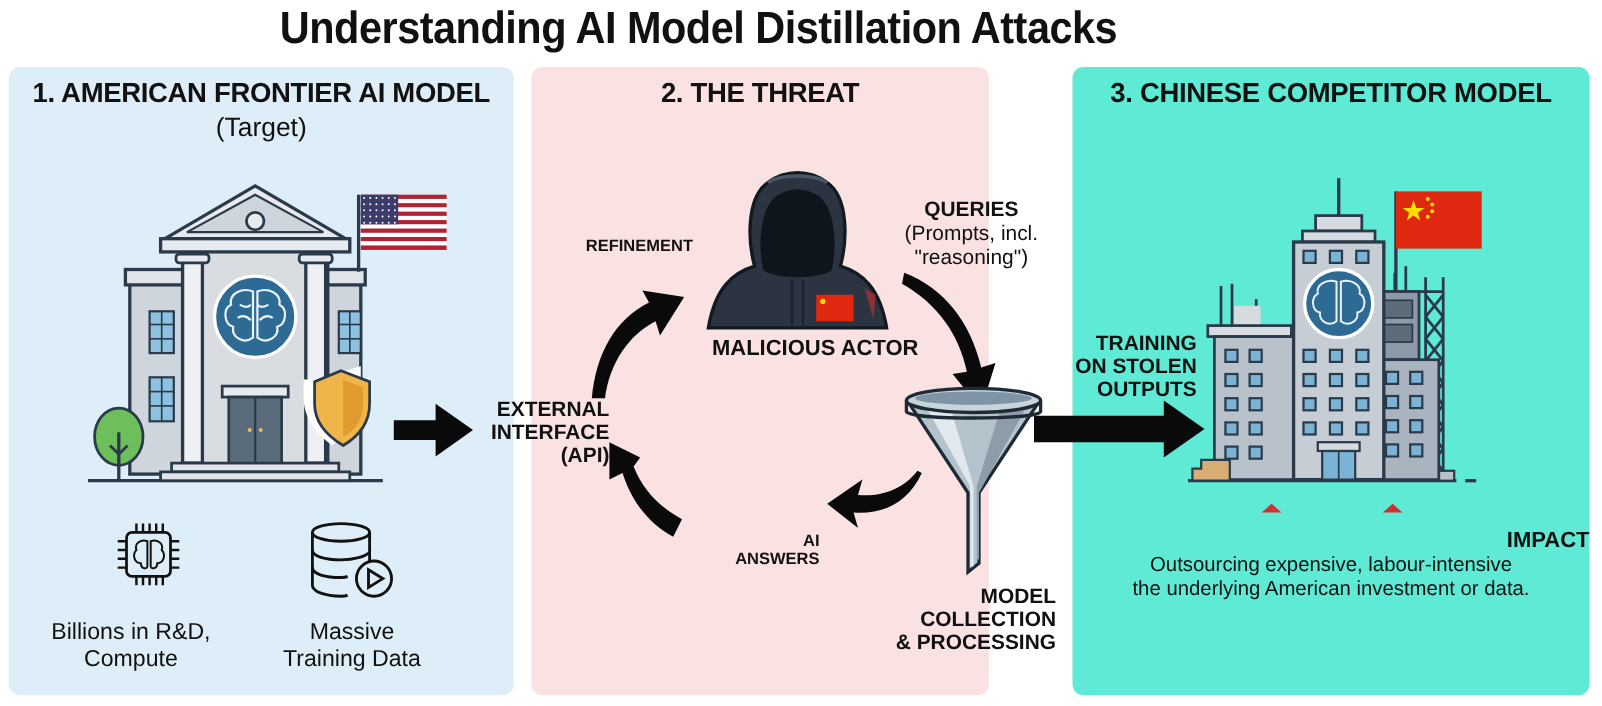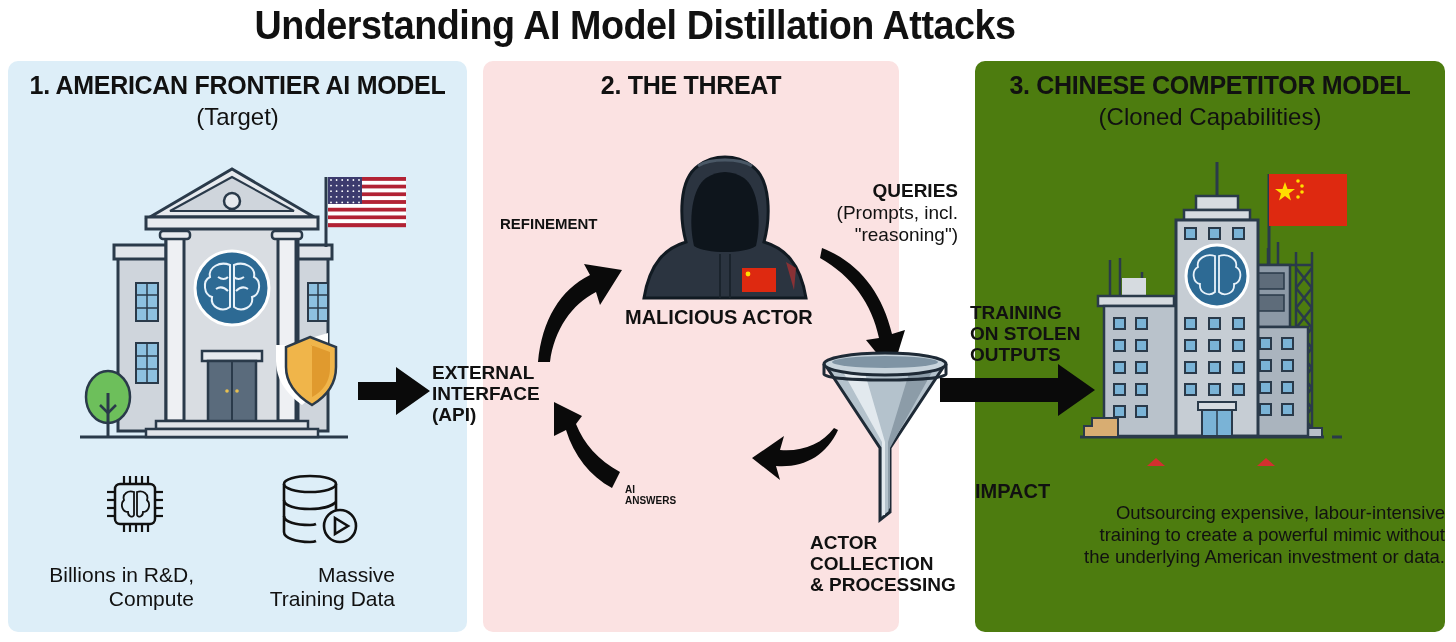--- a/index.html
+++ b/index.html
@@ -6,45 +6,44 @@
   html, body { width: 1456px; height: 642px; background: #ffffff; overflow: hidden; }
   body { position: relative; font-family: "Liberation Sans", "DejaVu Sans", sans-serif; color: #111; }
   .title {
     position: absolute; left: 0; top: 2px; width: 1270px; text-align: center;
     font-family: "Liberation Sans", sans-serif; font-weight: bold; font-size: 41px;
     letter-spacing: -0.5px; transform: scaleX(0.92); transform-origin: 635px 0; color: #111;
   }
   .panel { position: absolute; top: 61px; height: 571px; border-radius: 10px; }
   #panel-1 { left: 8px; width: 459px; background: #ddeef8; }
   #panel-2 { left: 483px; width: 416px; background: #fbe2e2; }
-  #panel-3 { left: 975px; width: 470px; background: #4d7c0f; }
+  #panel-3 { left: 975px; width: 470px; background: #5eead4; }
   .ph { position: absolute; left: 0; width: 100%; text-align: center; }
   .ph-title { top: 10px; font-weight: bold; font-size: 25px; letter-spacing: -0.3px; }
   .ph-sub { top: 42px; font-size: 24px; }
-  .lbl { position: absolute; font-weight: bold; text-align: left; line-height: 1.1; }
-  .txt { position: absolute; text-align: right; line-height: 1.15; }
+  .lbl { position: absolute; font-weight: bold; text-align: right; line-height: 1.1; }
+  .txt { position: absolute; text-align: center; line-height: 1.15; }
   svg.abs { position: absolute; overflow: visible; }
 </style>
 </head>
 <body>
 
 <div class="title">Understanding AI Model Distillation Attacks</div>
 
 <div class="panel" id="panel-1">
   <div class="ph ph-title">1. AMERICAN FRONTIER AI MODEL</div>
   <div class="ph ph-sub">(Target)</div>
 </div>
 
 <div class="panel" id="panel-2">
   <div class="ph ph-title">2. THE THREAT</div>
 </div>
 
 <div class="panel" id="panel-3">
   <div class="ph ph-title">3. CHINESE COMPETITOR MODEL</div>
-  <div class="ph ph-sub">(Cloned Capabilities)</div>
 </div>
 
 <svg class="abs" style="left:80px;top:165px" width="340" height="280">
 
   <line x1="0" y1="272" x2="268" y2="272" stroke="#2a3a4a" stroke-width="3"></line>
 
   <rect x="38" y="88" width="62" height="178" fill="#cfd5dc" stroke="#2a3a4a" stroke-width="3"></rect>
   <rect x="34" y="80" width="70" height="14" fill="#e1e5ea" stroke="#2a3a4a" stroke-width="3"></rect>
   <rect x="186" y="88" width="62" height="178" fill="#cfd5dc" stroke="#2a3a4a" stroke-width="3"></rect>
   <rect x="182" y="80" width="70" height="14" fill="#e1e5ea" stroke="#2a3a4a" stroke-width="3"></rect>
@@ -242,36 +241,36 @@
 
   <path d="M58 222 C62 180 80 150 110 135 L104 124 L142 130 L120 165 L116 152 C92 164 74 190 70 222 Z" fill="#0a0a0a"></path>
 
   <path d="M342 108 C378 122 402 152 412 194 L425 190 L412 232 L386 200 L399 198 C392 164 372 136 340 118 Z" fill="#0a0a0a"></path>
 
   <path d="M358 290 C346 316 324 328 296 326 L300 340 L272 318 L304 296 L300 310 C322 312 342 304 354 288 Z" fill="#0a0a0a"></path>
 
   <path d="M132 348 C110 336 94 316 86 290 L74 296 L74 262 L102 276 L96 284 C104 304 118 320 140 332 Z" fill="#0a0a0a"></path>
 </svg>
 
-<div class="lbl" style="left:625px;top:484px;width:120px;font-size:10px">
+<div class="lbl" style="left:625px;top:484px;width:120px;font-size:15px">
   <div>AI</div>
   <div>ANSWERS</div>
 </div>
 
 <svg class="abs" style="left:820px;top:350px" width="130" height="180">
   <path d="M6 16 L60 98 L60 170 L70 162 L70 98 L124 16 Z" fill="#b4c2cc" stroke="#1e2a36" stroke-width="3"></path>
   <path d="M22 20 L62 92 L62 165 L65 165 L65 92 L44 20 Z" fill="#e2e9ee"></path>
   <path d="M90 20 L68 92 L68 160 L70 158 L70 98 L112 22 Z" fill="#8c9ca8"></path>
   <ellipse cx="65" cy="14" rx="61" ry="11" fill="#c8d4dc" stroke="#1e2a36" stroke-width="3"></ellipse>
   <ellipse cx="65" cy="12" rx="53" ry="6" fill="#7f94a4"></ellipse>
   <path d="M4 14 L4 24 C4 32 126 32 126 24 L126 14" fill="none" stroke="#1e2a36" stroke-width="3"></path>
 </svg>
 
 <div class="lbl" style="left:810px;top:533px;width:150px;font-size:19px">
-  <div>ACTOR</div>
+  <div>MODEL</div>
   <div>COLLECTION</div>
   <div>&amp; PROCESSING</div>
 </div>
 
 <svg class="abs" style="left:940px;top:364px" width="160" height="56">
   <polygon points="0,14 118,14 118,0 155,26 118,52 118,38 0,38" fill="#0a0a0a"></polygon>
 </svg>
 <div class="lbl" style="left:970px;top:303px;width:118px;font-size:19px">
   <div>TRAINING</div>
   <div>ON STOLEN</div>
@@ -366,15 +365,14 @@
   <path d="M14 277 L14 266 L22 266 L22 258 L48 258 L48 277 Z" fill="#d8ad72" stroke="#2a3a4a" stroke-width="2"></path>
 </svg>
 
 <svg class="abs" style="left:1147px;top:454px" width="136" height="14">
   <polygon points="0,12 9,4 18,12" fill="#d32f2f"></polygon>
   <polygon points="110,12 119,4 128,12" fill="#d32f2f"></polygon>
 </svg>
 <div class="lbl" style="left:975px;top:480px;width:470px;font-size:20px">IMPACT</div>
 <div class="txt" style="left:975px;top:502px;width:470px;font-size:18.5px;line-height:22px">
   <div>Outsourcing expensive, labour-intensive</div>
-  <div>training to create a powerful mimic without</div>
   <div>the underlying American investment or data.</div>
 </div>
 
 </body></html>

